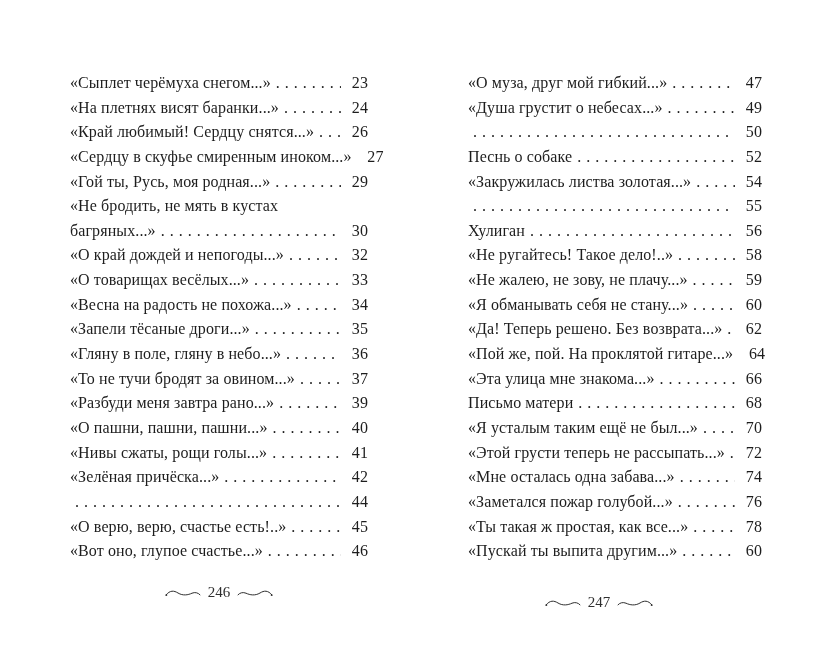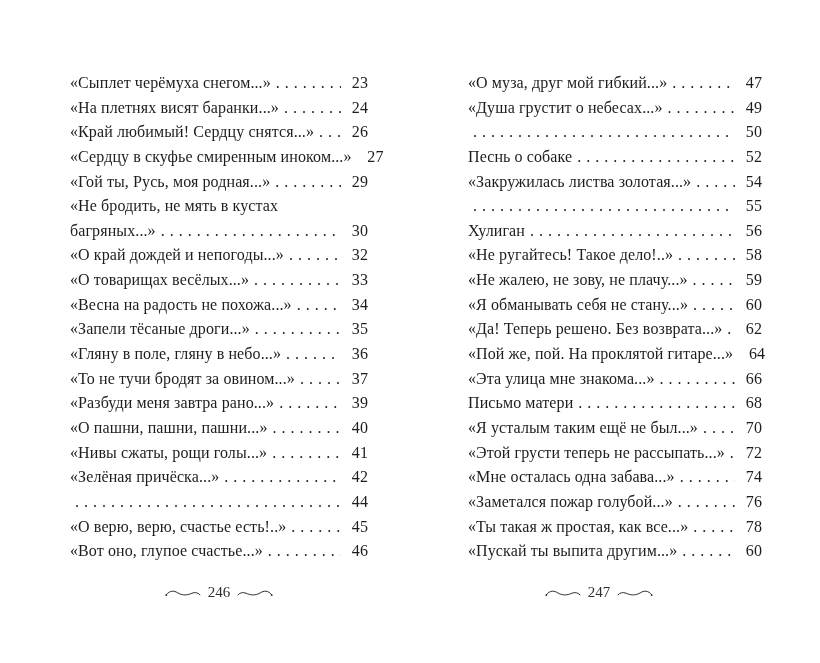--- a/index.html
+++ b/index.html
@@ -40,21 +40,21 @@
     position: absolute;
     top: 584px;
     display: flex;
     align-items: center;
     justify-content: center;
     gap: 7px;
     font-size: 15px;
     color: var(--folio, #2e2e2e);
   }
   .folio-left  { left: 70px;  width: 298px; }
-  .folio-right { left: 452px; width: 294px; }
+  .folio-right { left: 452px; width: 294px; margin-top: 10px; }
   .folio svg { display: block; }
   .flip { transform: scaleX(-1); }
 </style>
 </head>
 <body>
 
 <div class="spread">
 
   <div class="col col-left">
       <div class="row">

